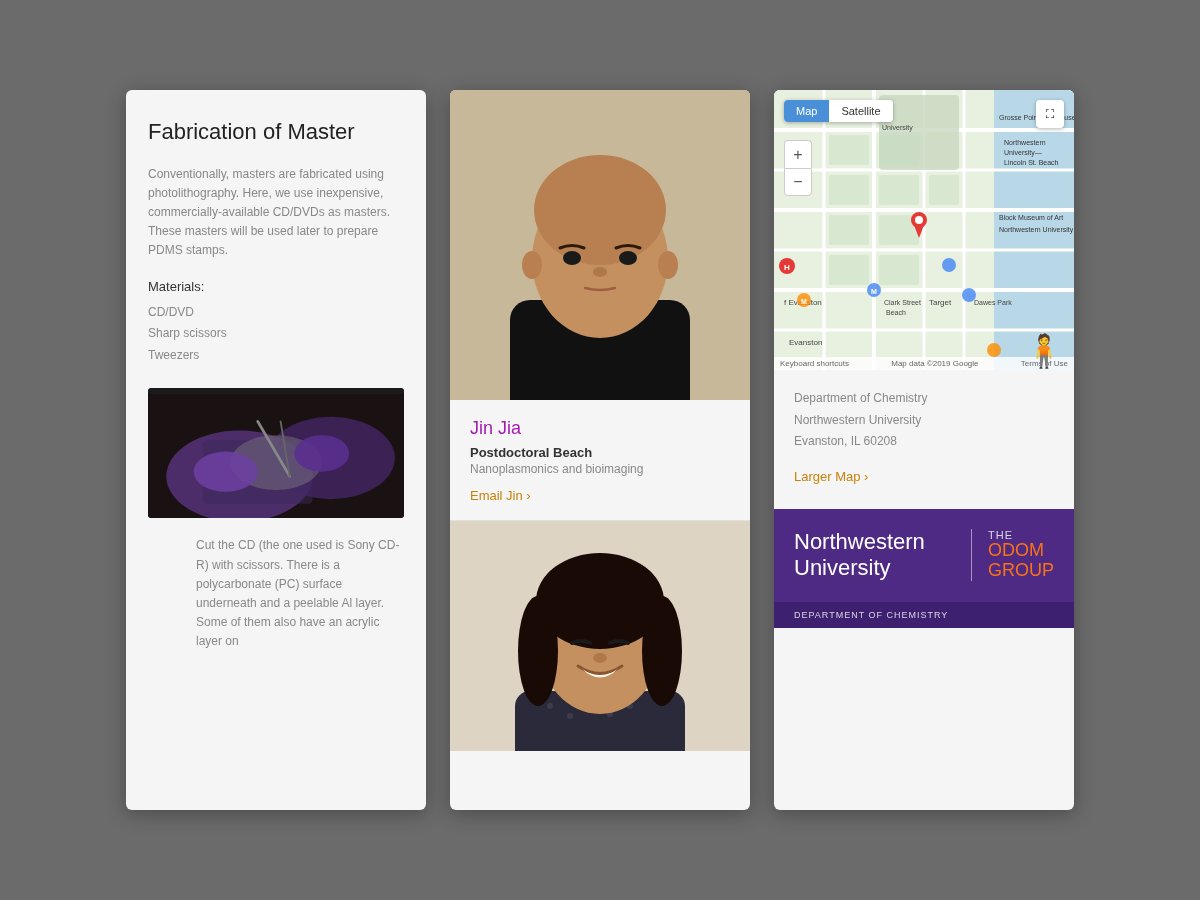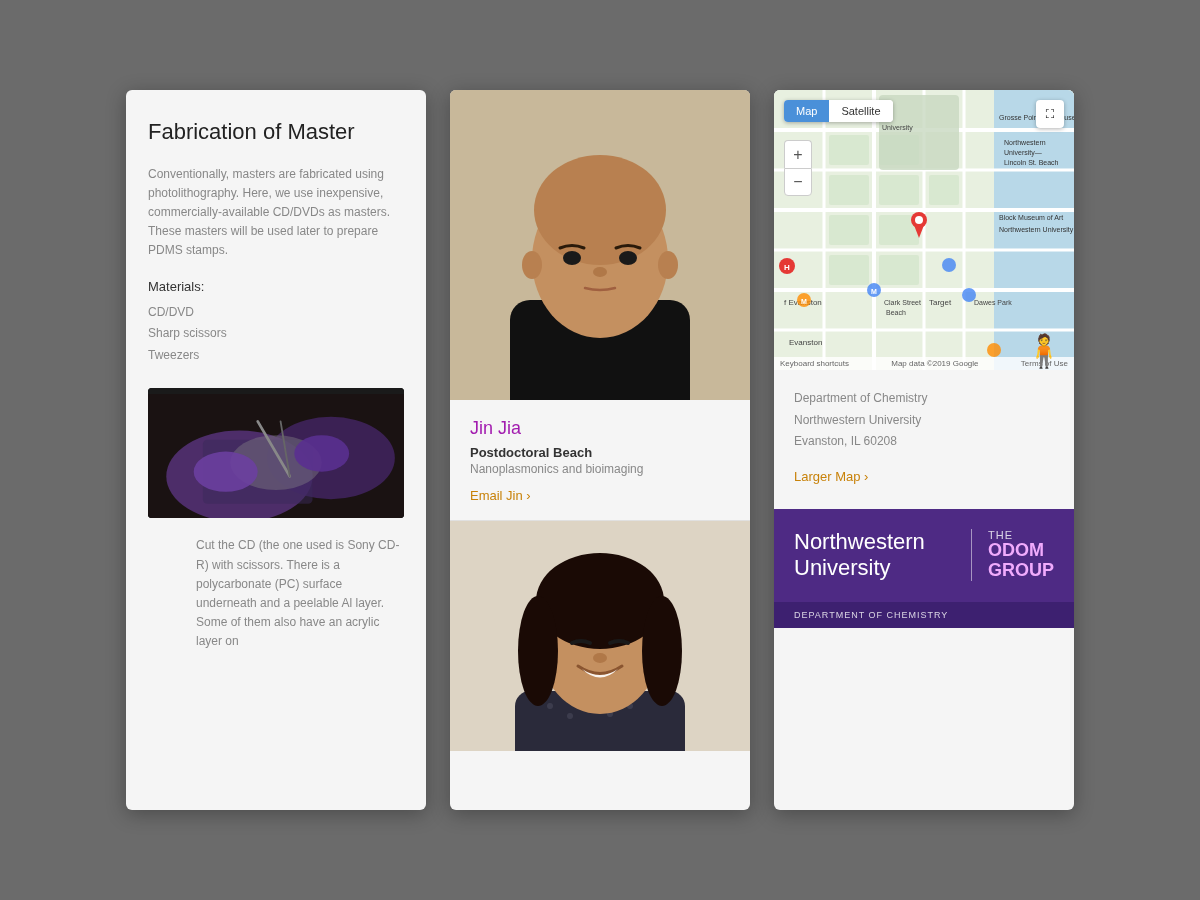--- a/index.html
+++ b/index.html
@@ -392,22 +392,22 @@
     }
 
     .odom-the {
       font-size: 11px;
       color: rgba(255,255,255,0.8);
       letter-spacing: 1px;
     }
 
     .odom-name {
       font-size: 18px;
-      font-weight: 700;
-      color: #f0abfc;
+      font-weight: 400;
+      color: #f97316;
       line-height: 1.1;
     }
 
     .nu-dept {
       font-size: 9px;
       color: rgba(255,255,255,0.8);
       letter-spacing: 1px;
       padding: 8px 20px;
       background: #3d2070;
       text-transform: uppercase;

